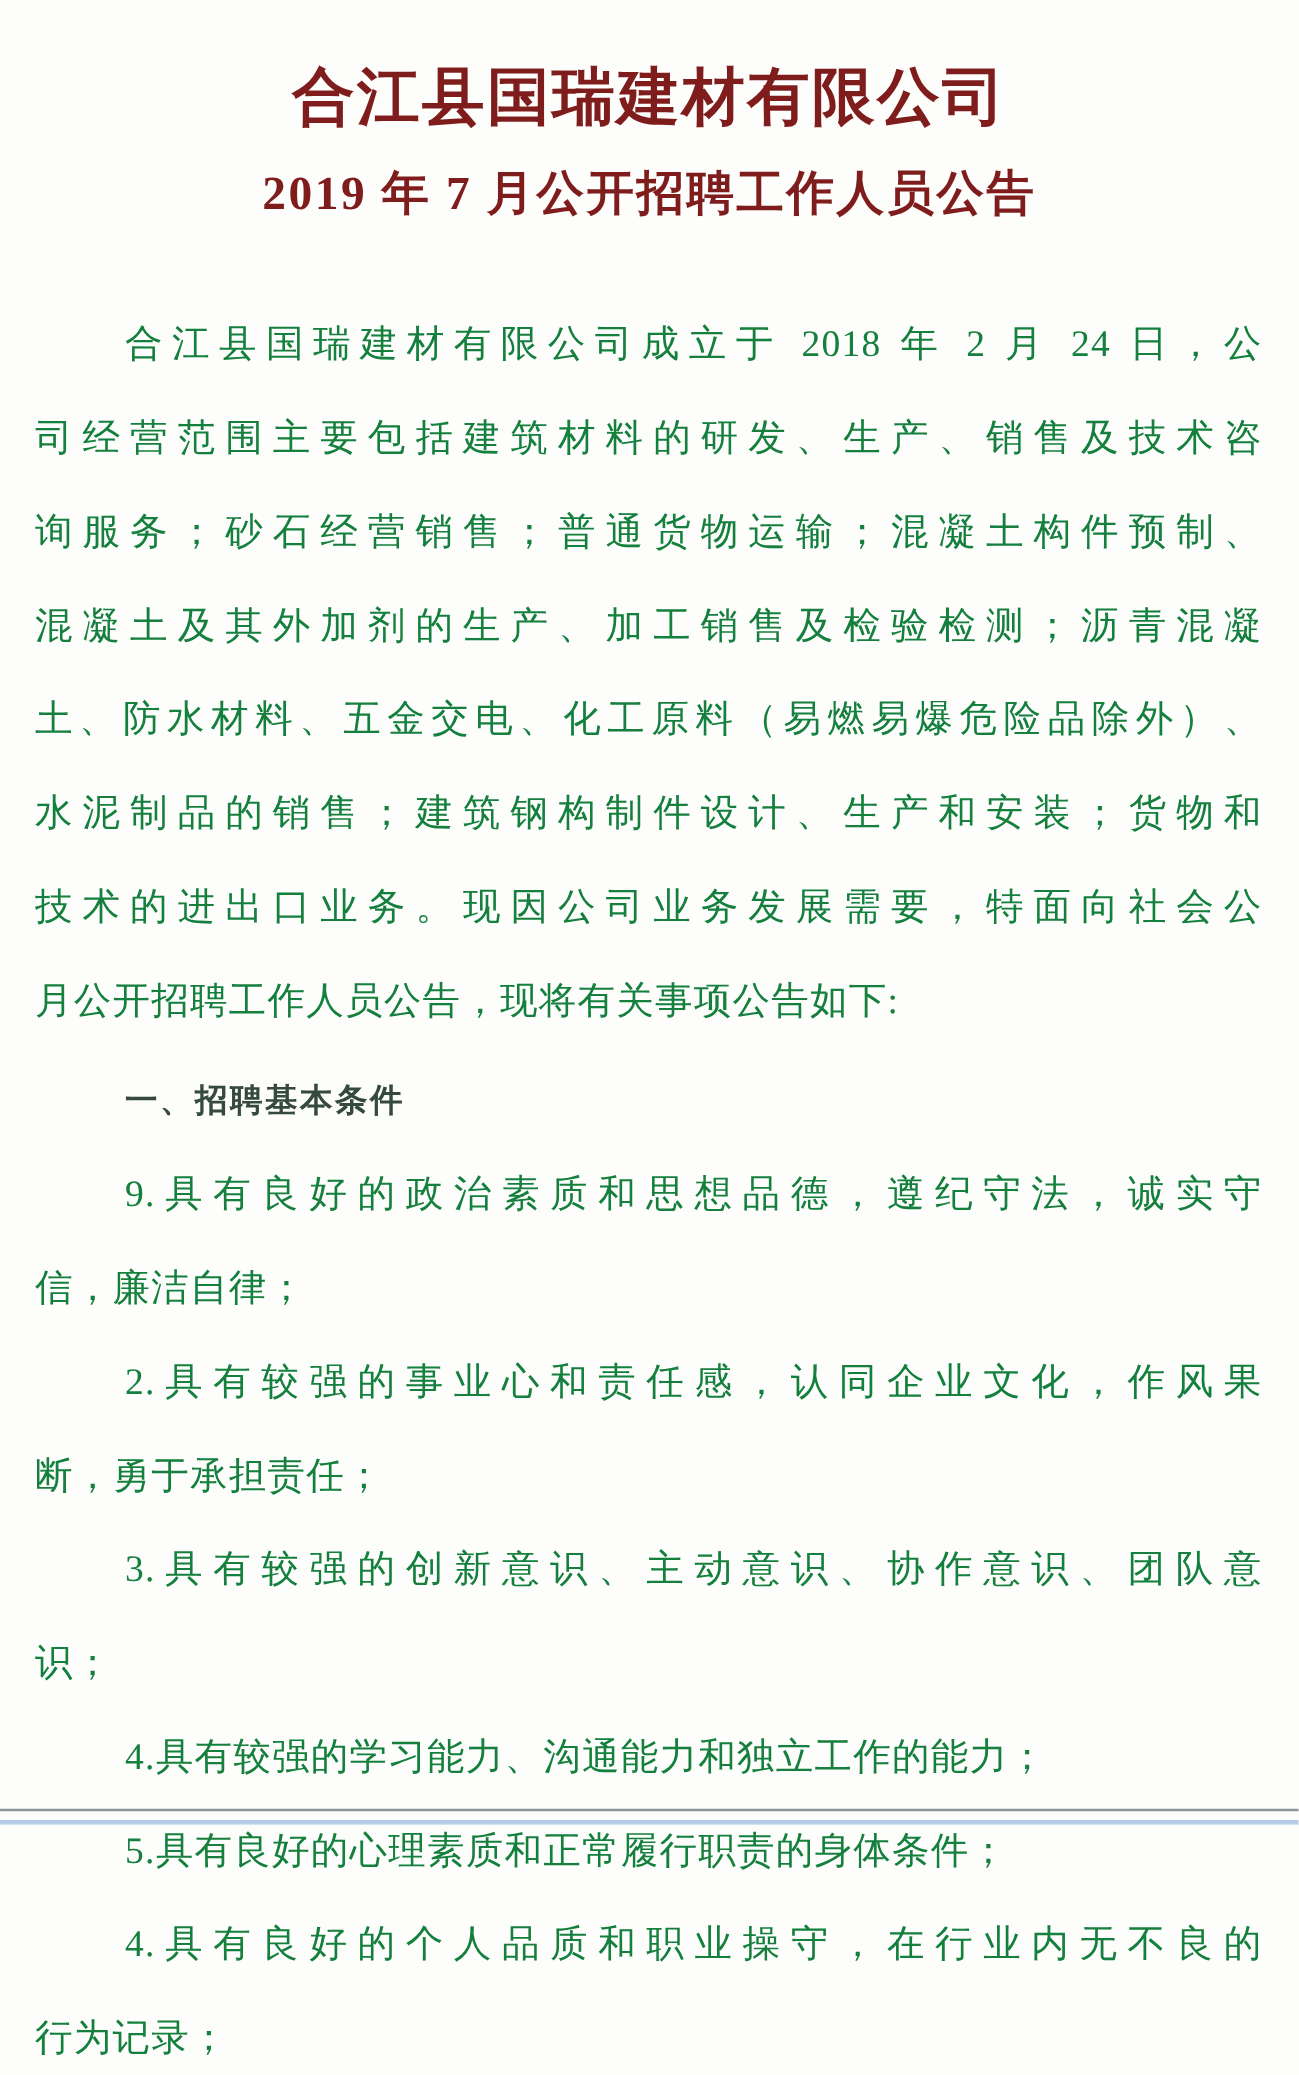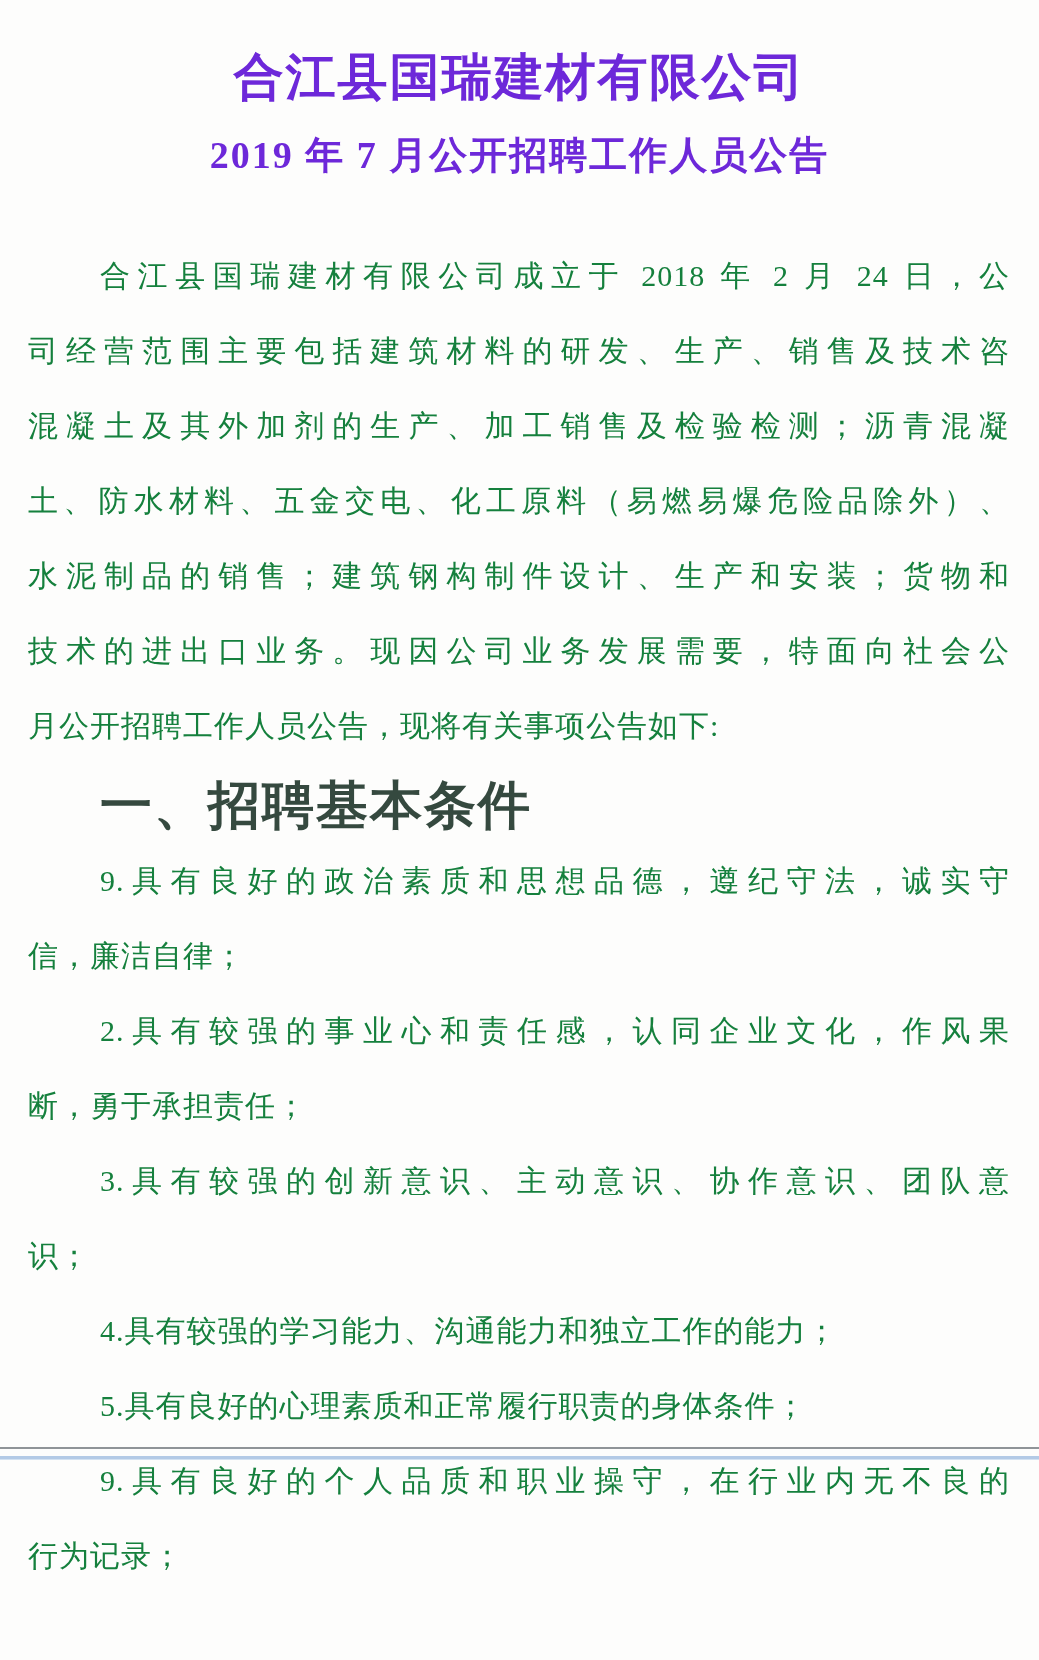--- a/index.html
+++ b/index.html
@@ -14,21 +14,21 @@
   .page {
     position: absolute;
     inset: 0;
     padding-top: 38px;
     box-sizing: border-box;
   }
   .title-line {
     margin: 0;
     text-align: center;
     font-weight: bold;
-    color: #6d28d9;
+    color: #7f1d1d;
     letter-spacing: 2px;
     font-family: "Liberation Serif", "DejaVu Serif", serif;
   }
   .title-1 { font-size: 50px; line-height: 78px; }
   .title-2 { font-size: 38px; line-height: 78px; }
   .content {
     margin-top: 44px;
     padding-left: 28px;
     padding-right: 29px;
   }
@@ -41,21 +41,21 @@
     letter-spacing: 1px;
   }
   .indent { text-indent: 72px; }
   .just {
     text-align: justify;
     text-align-last: justify;
     text-justify: inter-character;
   }
   .heading {
     margin: 5px 0 0 0;
-    font-size: 52px;
+    font-size: 26px;
     line-height: 75px;
     font-weight: bold;
     color: #35493f;
     text-indent: 72px;
     font-family: "Liberation Sans", "DejaVu Sans", sans-serif;
     letter-spacing: 2px;
   }
   .artifact-line {
     position: absolute;
     left: 0;
@@ -80,37 +80,38 @@
 <div class="page">
 
   <h1 class="title-line title-1">合江县国瑞建材有限公司</h1>
 
   <h1 class="title-line title-2">2019 年 7 月公开招聘工作人员公告</h1>
 
   <div class="content">
 
     <p class="line indent just">合江县国瑞建材有限公司成立于 2018 年 2 月 24 日，公</p>
     <p class="line just">司经营范围主要包括建筑材料的研发、生产、销售及技术咨</p>
+    <p class="line just">询服务；砂石经营销售；普通货物运输；混凝土构件预制、</p>
     <p class="line just">混凝土及其外加剂的生产、加工销售及检验检测；沥青混凝</p>
     <p class="line just">土、防水材料、五金交电、化工原料（易燃易爆危险品除外）、</p>
     <p class="line just">水泥制品的销售；建筑钢构制件设计、生产和安装；货物和</p>
     <p class="line just">技术的进出口业务。现因公司业务发展需要，特面向社会公</p>
     <p class="line">月公开招聘工作人员公告，现将有关事项公告如下:</p>
 
     <h2 class="heading">一、招聘基本条件</h2>
 
     <p class="line indent just">9.具有良好的政治素质和思想品德，遵纪守法，诚实守</p>
     <p class="line">信，廉洁自律；</p>
     <p class="line indent just">2.具有较强的事业心和责任感，认同企业文化，作风果</p>
     <p class="line">断，勇于承担责任；</p>
     <p class="line indent just">3.具有较强的创新意识、主动意识、协作意识、团队意</p>
     <p class="line">识；</p>
     <p class="line indent">4.具有较强的学习能力、沟通能力和独立工作的能力；</p>
     <p class="line indent">5.具有良好的心理素质和正常履行职责的身体条件；</p>
-    <p class="line indent just">9.具有良好的个人品质和职业操守，在行业内无不良的</p>
+    <p class="line indent just">4.具有良好的个人品质和职业操守，在行业内无不良的</p>
     <p class="line">行为记录；</p>
 
   </div>
 
   <div class="artifact-line artifact-gray"></div>
   <div class="artifact-line artifact-blue"></div>
 
 </div>
 
 </body></html>

